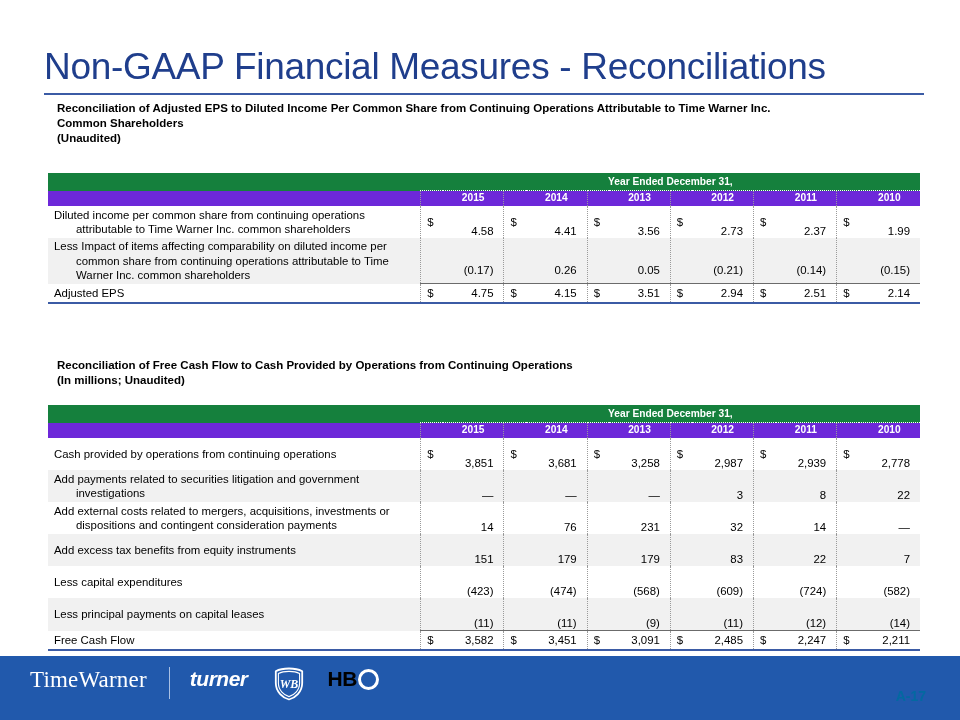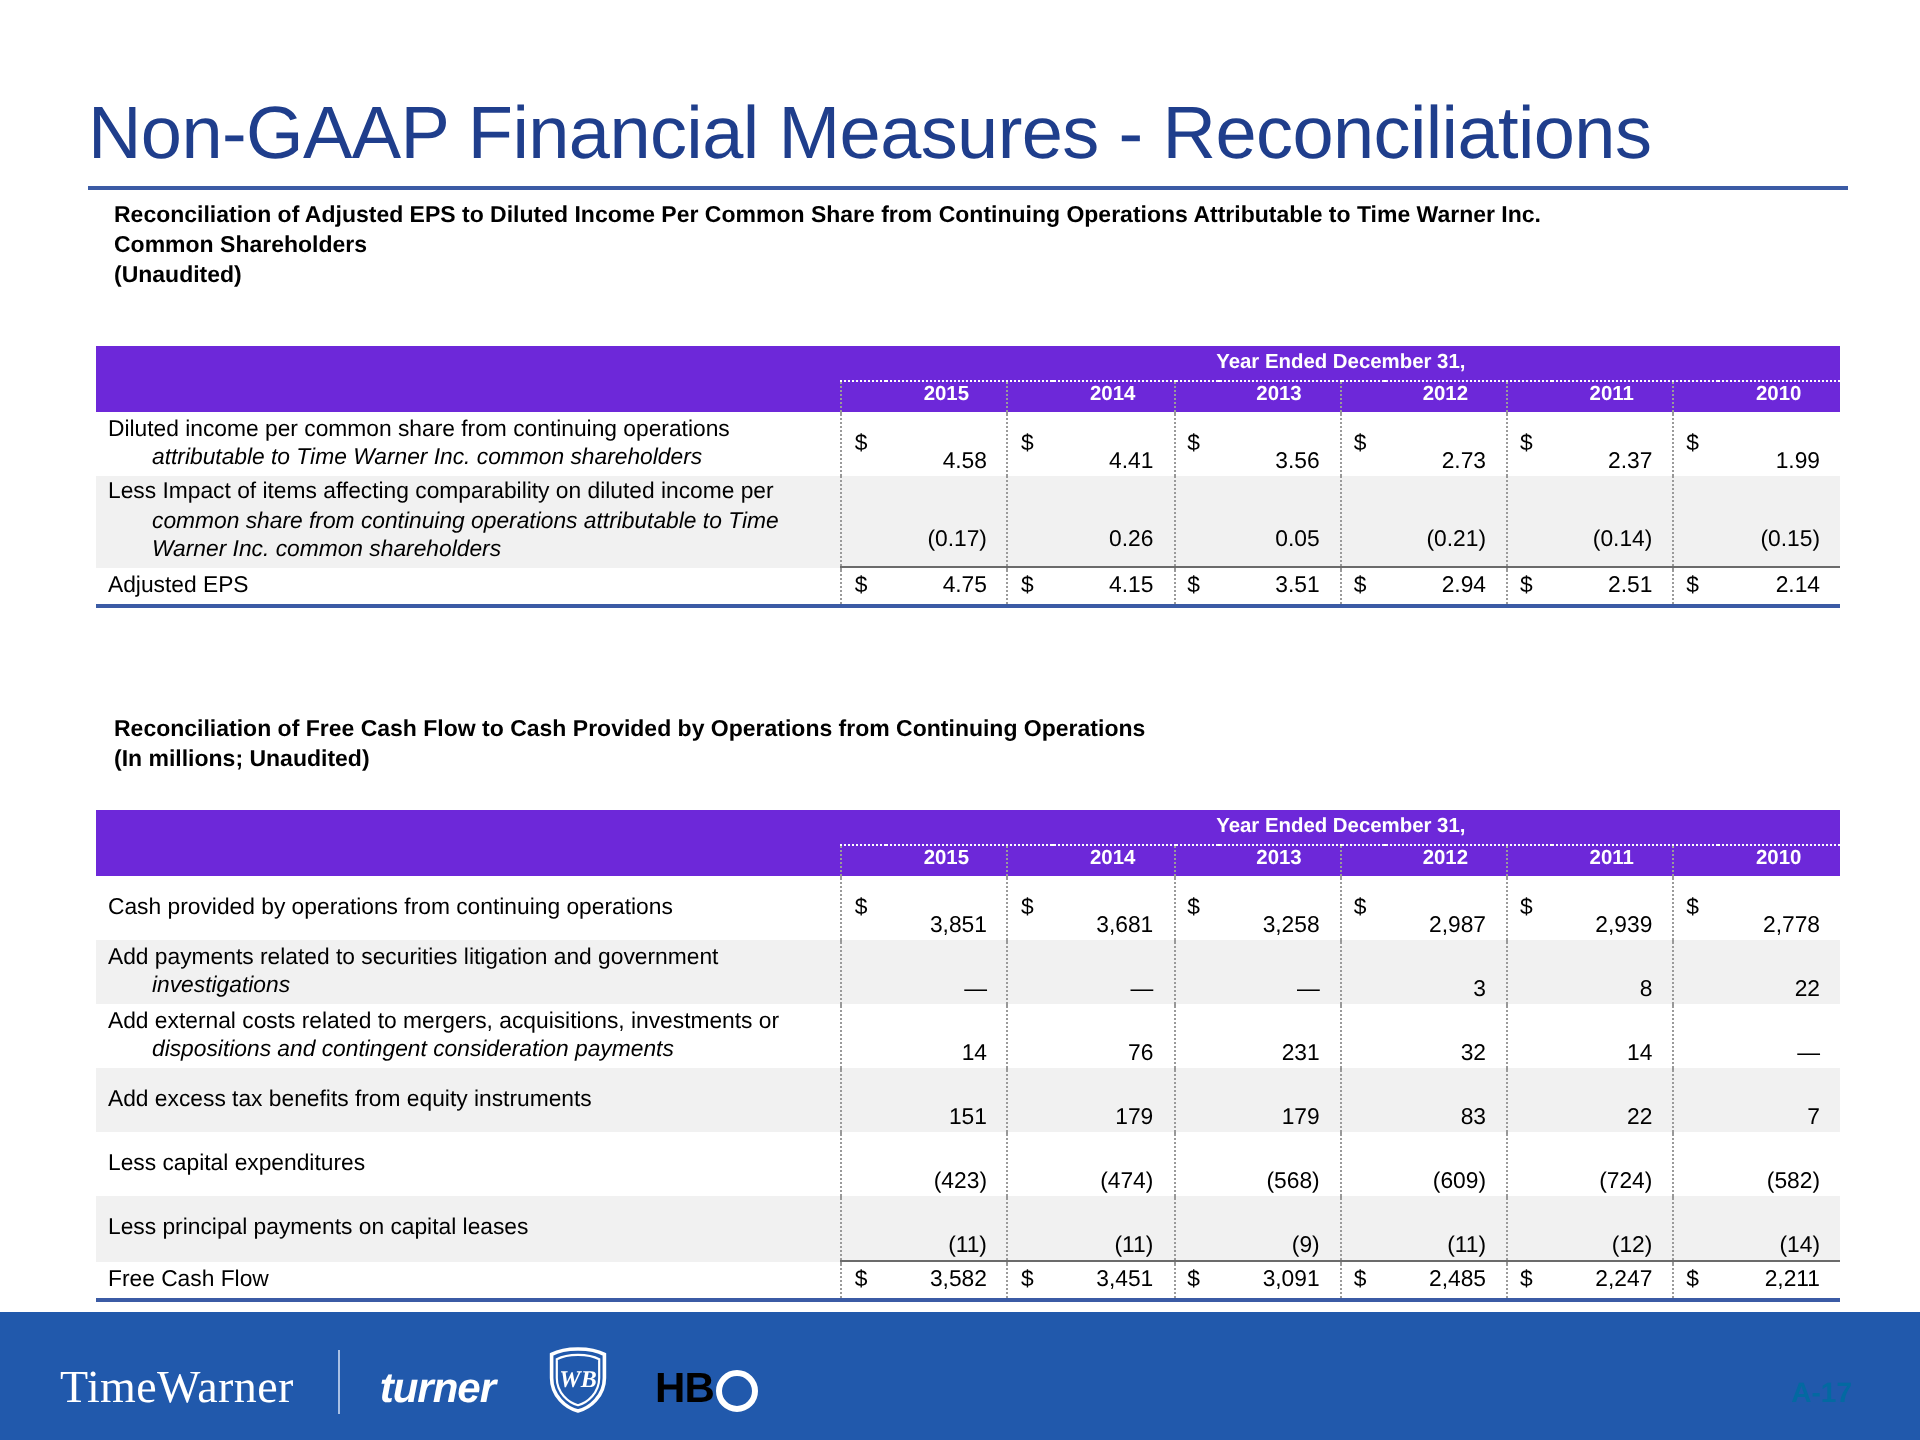--- a/index.html
+++ b/index.html
@@ -56,21 +56,21 @@
   }
   #table1 { left: 48px; top: 173px; width: 872px; }
   #table2 { left: 48px; top: 405px; width: 872px; }
 
   .fin-table col.c-label { width: 372px; }
   .fin-table col.c-cur   { width: 22px; }
   .fin-table col.c-val   { width: 61px; }
 
   
   .hdr-band td {
-    background: #6d28d9;
+    background: #15803d;
     color: #ffffff;
     font-weight: bold;
     font-size: 10.2px;
     text-align: center;
     padding: 2px 0 2px 0;
     height: 13px;
   }
   .hdr-band td.spanlbl {
     border-bottom: 1px dotted #ffffff;
   }
@@ -116,37 +116,37 @@
   
   .fin-table tr.total td {
     border-top: 0;
     padding-top: 2px;
     padding-bottom: 2px;
   }
   .fin-table tr.total td {
     border-bottom: 2px solid #3B5BA5;
   }
 
-  .indent1 { display: inline-block; padding-left: 22px; font-style: italic; }
+  .indent1 { display: inline-block; padding-left: 22px; }
 
   
   .footer-band {
     position: absolute;
     left: 0;
     top: 656px;
     width: 960px;
     height: 64px;
     background: #2159AC;
   }
   .footer-inner {
     position: absolute;
     left: 30px;
     top: 667px;
     display: flex;
-    align-items: flex-end;
+    align-items: flex-start;
     height: 40px;
   }
   .logo-tw {
     color: #ffffff;
     font-family: "Liberation Serif", serif;
     font-size: 23px;
     letter-spacing: 0.2px;
     white-space: nowrap;
   }
   .logo-divider {

